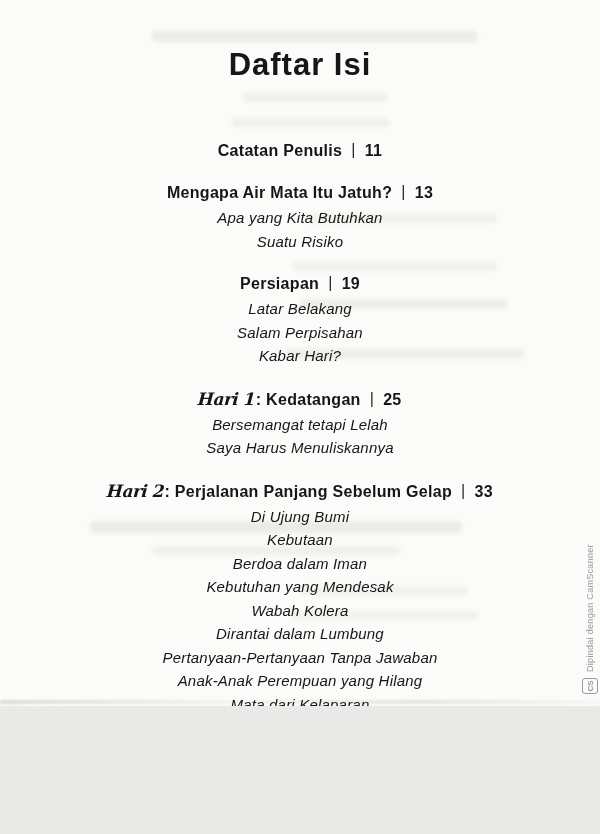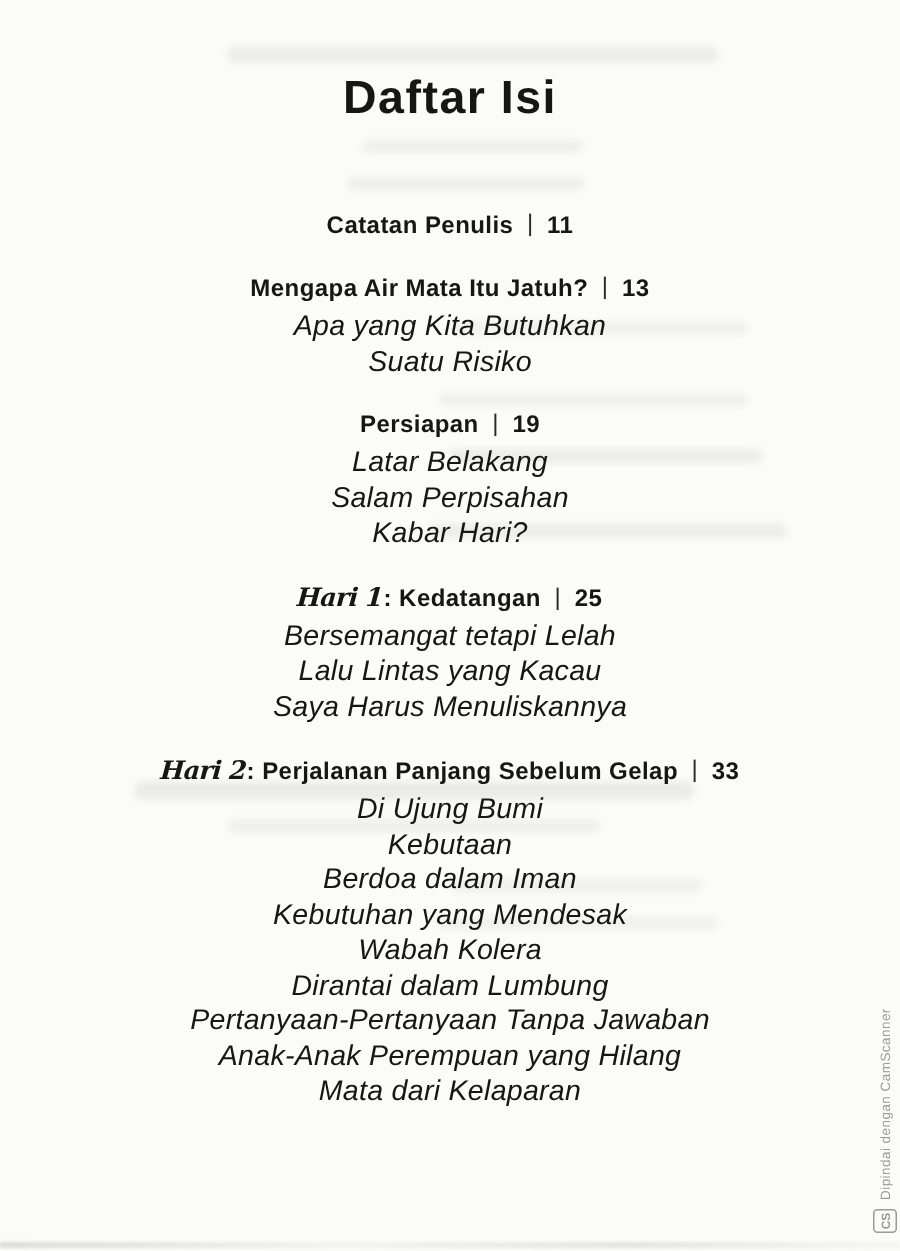--- a/index.html
+++ b/index.html
@@ -4,21 +4,21 @@
 <style>
   html, body { margin: 0; padding: 0; }
   body {
     width: 600px; height: 834px;
     background: #e9e9e7;
     font-family: "Liberation Sans", sans-serif;
     overflow: hidden;
   }
   .page {
     position: relative;
-    width: 600px; height: 834px;
+    width: 600px; height: 706px;
     background: var(--paper, #fbfbf9);
     color: var(--ink, #161616);
     overflow: hidden;
   }
   
   .page-title {
     margin: 0;
     padding-top: 46px;
     text-align: center;
     font-size: 31px;
@@ -50,21 +50,21 @@
   .heading .colon { font-weight: bold; }
   .heading .sep {
     font-weight: normal;
     margin: 0 9px;
     position: relative; top: -1px;
     color: #2a2a2a;
   }
   .heading .pagenum { font-weight: bold; }
   .items { margin-top: 2px; }
   .toc-item {
-    font-size: 19px;
+    font-size: 15px;
     line-height: 23.5px;
     font-style: italic;
     letter-spacing: 0.2px;
     text-align: center;
   }
   
   .bleed {
     position: absolute;
     background: #8d8d82;
     opacity: 0.13;
@@ -158,21 +158,20 @@
         <div class="items">
           <div class="toc-item">Latar Belakang</div>
           <div class="toc-item">Salam Perpisahan</div>
           <div class="toc-item">Kabar Hari?</div>
         </div>
       </section>
       <section class="toc-section">
         <h2 class="heading"><span class="prefix">Hari 1</span><span class="colon">: </span><span class="stitle">Kedatangan</span><span class="sep">|</span><span class="pagenum">25</span></h2>
         <div class="items">
           <div class="toc-item">Bersemangat tetapi Lelah</div>
-          <div class="toc-item">Lalu Lintas yang Kacau</div>
           <div class="toc-item">Saya Harus Menuliskannya</div>
         </div>
       </section>
       <section class="toc-section">
         <h2 class="heading"><span class="prefix">Hari 2</span><span class="colon">: </span><span class="stitle">Perjalanan Panjang Sebelum Gelap</span><span class="sep">|</span><span class="pagenum">33</span></h2>
         <div class="items">
           <div class="toc-item">Di Ujung Bumi</div>
           <div class="toc-item">Kebutaan</div>
           <div class="toc-item">Berdoa dalam Iman</div>
           <div class="toc-item">Kebutuhan yang Mendesak</div>

